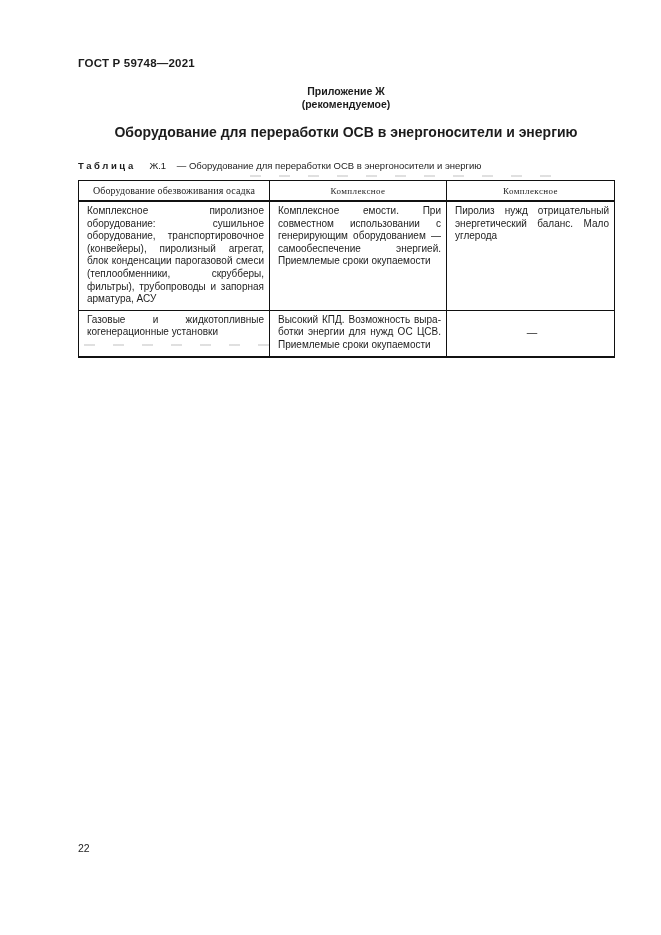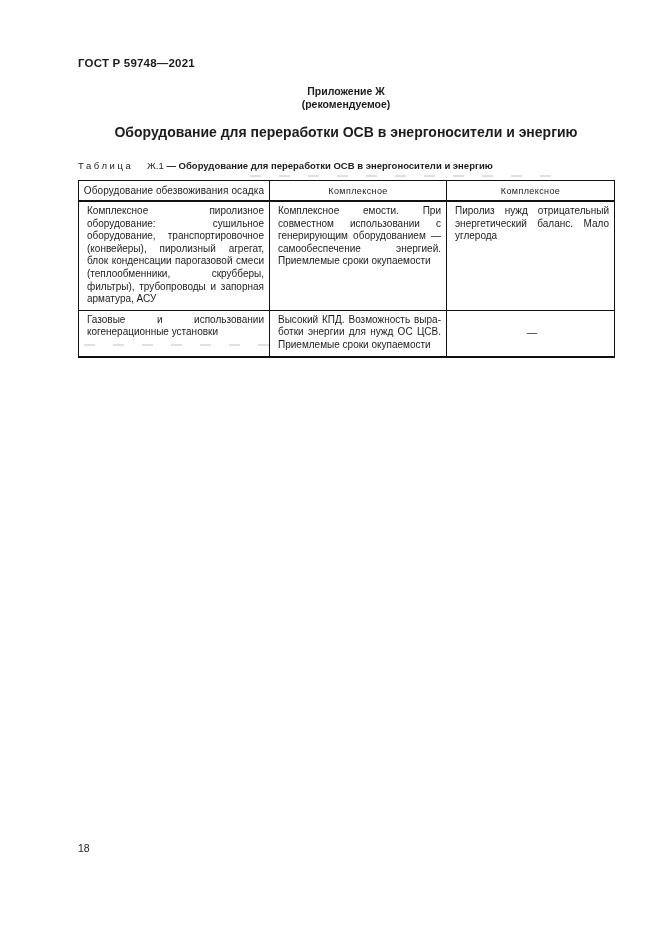--- a/index.html
+++ b/index.html
@@ -40,23 +40,23 @@
     font-size: 14px;
   }
   .caption {
     position: absolute;
     left: 78px;
     top: 160px;
     width: 536px;
     font-size: 9.5px;
     white-space: nowrap;
   }
-  .caption .cap-label { letter-spacing: 2.6px; }
+  .caption .cap-label { letter-spacing: 2.6px; font-weight: bold; }
   .caption .cap-num { margin-left: 11px; }
-  .caption .cap-text { margin-left: 0; font-weight: bold; }
+  .caption .cap-text { margin-left: 8px; }
 
   .tbl {
     position: absolute;
     left: 78px;
     top: 180px;
     width: 536px;
     border-collapse: collapse;
     table-layout: fixed;
     border: 1.5px solid #111;
     border-bottom: 2px solid #111;
@@ -64,20 +64,21 @@
   .tbl th {
     border: 1px solid #111;
     border-bottom: 2px solid #111;
     font-weight: normal;
     font-size: 9px;
     letter-spacing: 0.4px;
     padding: 4px 4px;
     text-align: center;
     vertical-align: middle;
     color: #222;
+    font-family: Liberation Serif, serif;
   }
   .tbl th.th-first {
     font-size: 10px;
     letter-spacing: 0.1px;
   }
   .tbl td {
     border: 1px solid #111;
     vertical-align: top;
     padding: 3px 5px 4px 8px;
     font-size: 10px;
@@ -149,27 +150,27 @@
         </td>
         <td>
           <div class="cell-text">Комплексное емости. При совмест­ном использовании с генерирующим оборудованием — самообеспечение энергией. Приемлемые сроки окупа­емости</div>
         </td>
         <td>
           <div class="cell-text">Пиролиз нужд отрицатель­ный энергетический баланс. Мало углерода</div>
         </td>
       </tr>
       <tr>
         <td>
-          <div class="cell-text">Газовые и использовании когенераци­онные установки</div>
+          <div class="cell-text">Газовые и жидкотопливные когенераци­онные установки</div>
         </td>
         <td>
           <div class="cell-text">Высокий КПД. Возможность выра­ботки энергии для нужд ОС ЦСВ. Приемлемые сроки окупаемости</div>
         </td>
         <td class="dash-cell">—</td>
       </tr>
     </tbody>
   </table>
 
   <div class="artifact artifact-bottom"></div>
 
-  <div class="page-number">18</div>
+  <div class="page-number">22</div>
 
 </div>
 
 </body></html>

